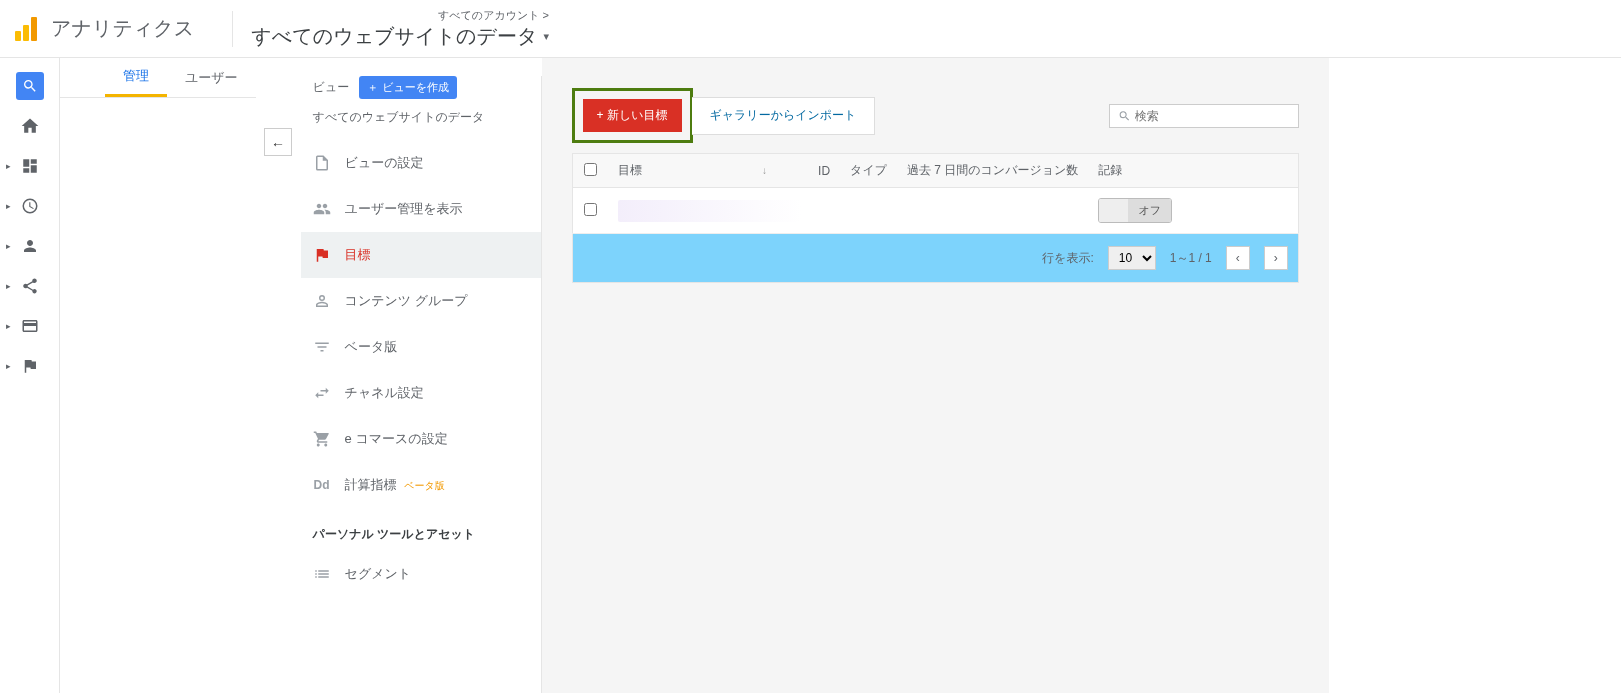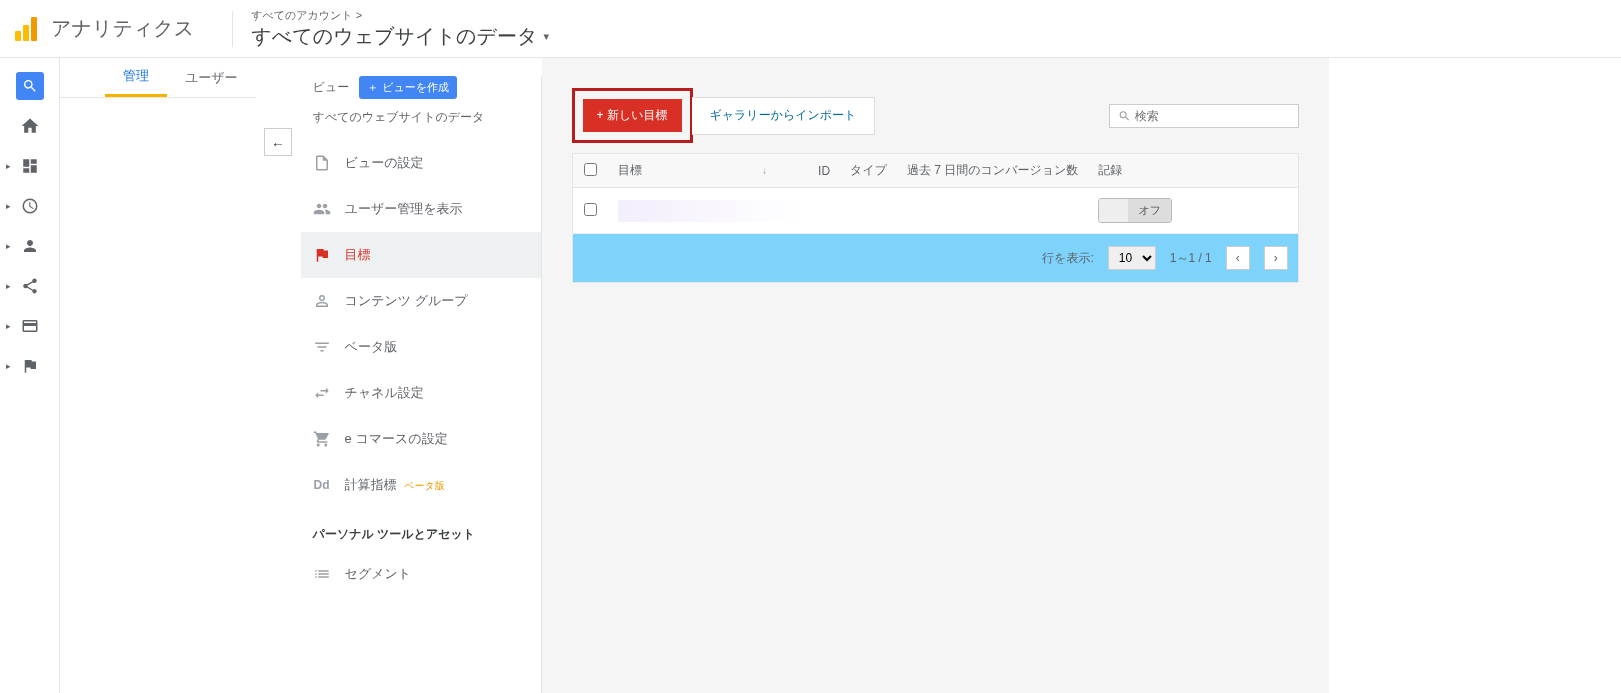--- a/index.html
+++ b/index.html
@@ -1,19 +1,19 @@
 <!DOCTYPE html>
 <html><head>
 <meta charset="utf-8">
 <style>
 * { margin: 0; padding: 0; box-sizing: border-box; font-family: Arial, "Hiragino Kaku Gothic ProN", "Meiryo", sans-serif; }
 body { background: #fff; color: #333; font-size: 13px; }
 
 
-.header { display: flex; align-items: center; height: 58px; border-bottom: 1px solid #e5e5e5; padding: 0 15px; }
+.header { display: flex; align-items: center; height: 58px; border-bottom: 1px solid #e5e5e5; padding: 0 15px; text-align: right; }
 .logo { display: flex; align-items: flex-end; margin-right: 12px; }
 .logo-bar { width: 6px; margin-right: 2px; border-radius: 1px; }
 .logo-bar.b1 { height: 10px; background: #fbbc04; }
 .logo-bar.b2 { height: 16px; background: #fbbc04; }
 .logo-bar.b3 { height: 24px; background: #f29900; }
 .product-name { font-size: 20px; color: #5f6368; font-weight: 400; margin-right: 20px; }
 .header-divider { width: 1px; height: 36px; background: #e5e5e5; margin: 0 18px; }
 .breadcrumb-block { display: flex; flex-direction: column; }
 .breadcrumb-top { font-size: 11px; color: #5f6368; }
 .breadcrumb-title { font-size: 20px; color: #3c4043; display: flex; align-items: center; }
@@ -48,21 +48,21 @@
 .side-item.active svg { fill: #d93025; }
 .side-section-label { font-size: 12px; font-weight: bold; color: #3c4043; padding: 18px 12px 8px; }
 .dd-badge { color: #9aa0a6; font-weight: bold; font-size: 12px; width: 18px; text-align: center; }
 .beta { color: #f29900; font-size: 10px; margin-left: 4px; }
 
 .col-divider { width: 1px; background: #e5e5e5; margin: 18px 0 0 0; }
 
 
 .main-area { flex: 1; background: #f5f5f5; padding: 0; }
 .main-inner { padding: 20px 30px; }
-.highlight-box { border: 3px solid #b91c1c; padding: 8px; display: inline-flex; }
+.highlight-box { border: 3px solid #4d7c0f; padding: 8px; display: inline-flex; }
 .red-btn { background: #d93025; color: #fff; padding: 8px 14px; font-size: 12px; cursor: pointer; border: none; }
 .gallery-link { padding: 8px 18px; font-size: 12px; color: #0369a1; cursor: pointer; border: 1px solid #ddd; border-left:none; background:#fff; margin-left:-1px; height:38px; display:flex; align-items:center; }
 .search-container { margin-left: auto; display: flex; align-items: center; border: 1px solid #ccc; background: #fff; padding: 4px 8px; width: 190px; }
 .search-container input { border: none; outline: none; font-size: 12px; flex: 1; }
 .search-container svg { fill: #9aa0a6; margin-right: 4px; }
 
 .action-top-row { display:flex; align-items:center; padding: 10px 0 10px 0; }
 
 
 .table { width: 100%; border-collapse: collapse; background: #fff; border: 1px solid #e5e5e5; }

